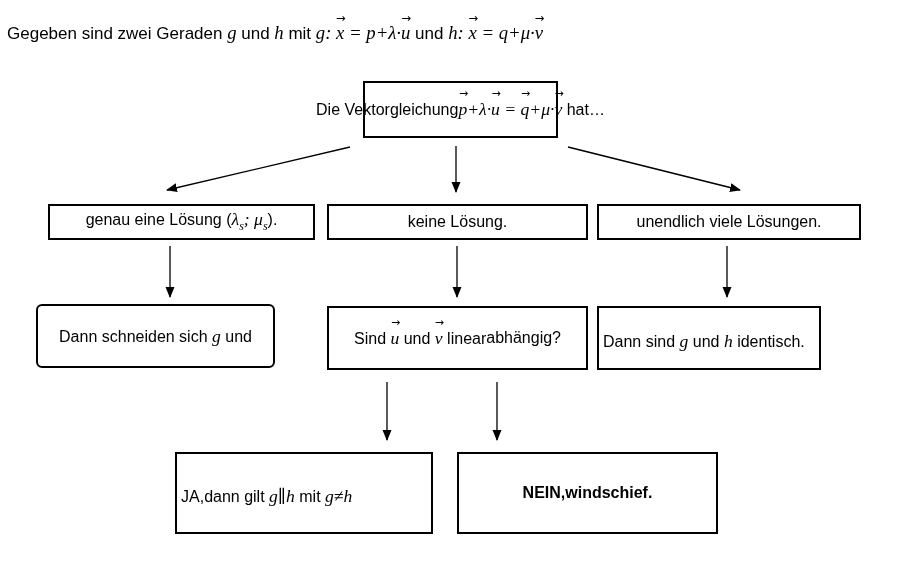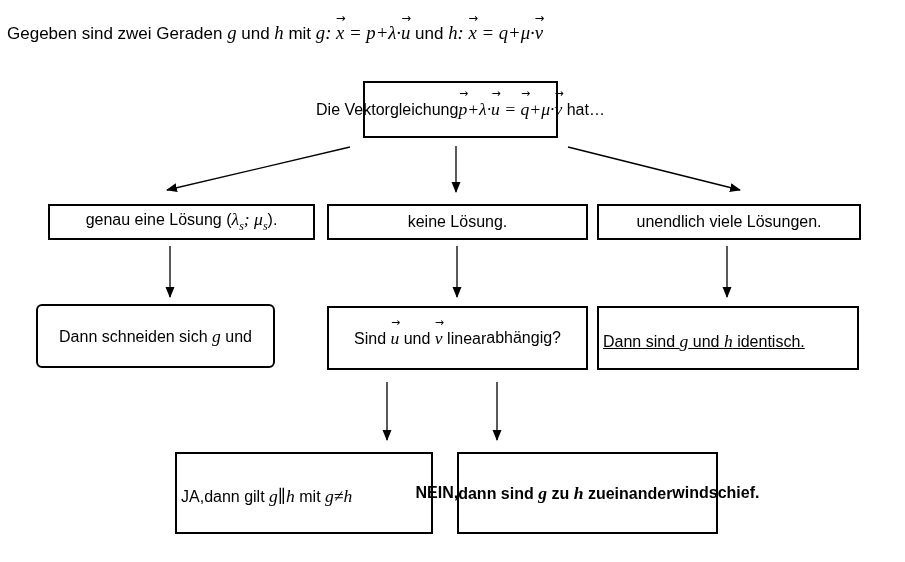--- a/index.html
+++ b/index.html
@@ -39,21 +39,21 @@
   }
   sub { font-size: 0.68em; }
 
   
   #box-start { left: 363px; top: 81px;  width: 195px; height: 57px; }
   #box-r1l   { left: 36px;  top: 204px; width: 267px; height: 36px; margin-left: 12px; }
   #box-r1m   { left: 327px; top: 204px; width: 261px; height: 36px; text-align: right; }
   #box-r1r   { left: 597px; top: 204px; width: 264px; height: 36px; }
   #box-r2l   { left: 36px;  top: 304px; width: 239px; height: 64px; border-radius: 6px; }
   #box-r2m   { left: 327px; top: 306px; width: 261px; height: 64px; }
-  #box-r2r   { left: 597px; top: 306px; width: 262px; height: 64px; text-decoration: underline; }
+  #box-r2r   { left: 597px; top: 306px; width: 224px; height: 64px; }
   #box-bl    { left: 175px; top: 452px; width: 258px; height: 82px; }
   #box-br    { left: 457px; top: 452px; width: 261px; height: 82px; font-weight: bold; }
 
   svg.arrows { position: absolute; left: 0; top: 0; pointer-events: none; }
   svg.arrows line { stroke: var(--ink, #000000); stroke-width: 1.3; }
 </style>
 </head>
 <body>
 
 <div class="title">
@@ -85,21 +85,20 @@
 <div id="box-r2r" class="box align-top">
     <div class="line"><span class="s">Dann sind </span><span class="m">g</span><span class="s"> und </span><span class="m">h</span><span class="s"> identisch.</span></div>
   </div>
 
 <div id="box-bl" class="box align-top">
     <div class="line"><span class="s">JA,</span></div>
     <div class="line"><span class="s">dann gilt </span><span class="m">g∥h</span><span class="s"> mit </span><span class="m">g≠h</span></div>
   </div>
 <div id="box-br" class="box">
     <div class="line"><span class="s">NEIN,</span></div>
-    <div class="line"><span class="s">dann sind </span><span class="m">g</span><span class="s"> zu </span><span class="m">h</span><span class="s"> zueinander</span></div>
     <div class="line"><span class="s">windschief.</span></div>
   </div>
 
 <svg class="arrows" width="905" height="562">
   <defs>
     <marker id="ah" markerUnits="userSpaceOnUse" markerWidth="12" markerHeight="10" refX="10" refY="4.5" orient="auto">
       <path d="M0,0 L11,4.5 L0,9 Z" fill="#000000"></path>
     </marker>
   </defs>
   <line x1="350" y1="147" x2="167" y2="190" marker-end="url(#ah)"></line>

